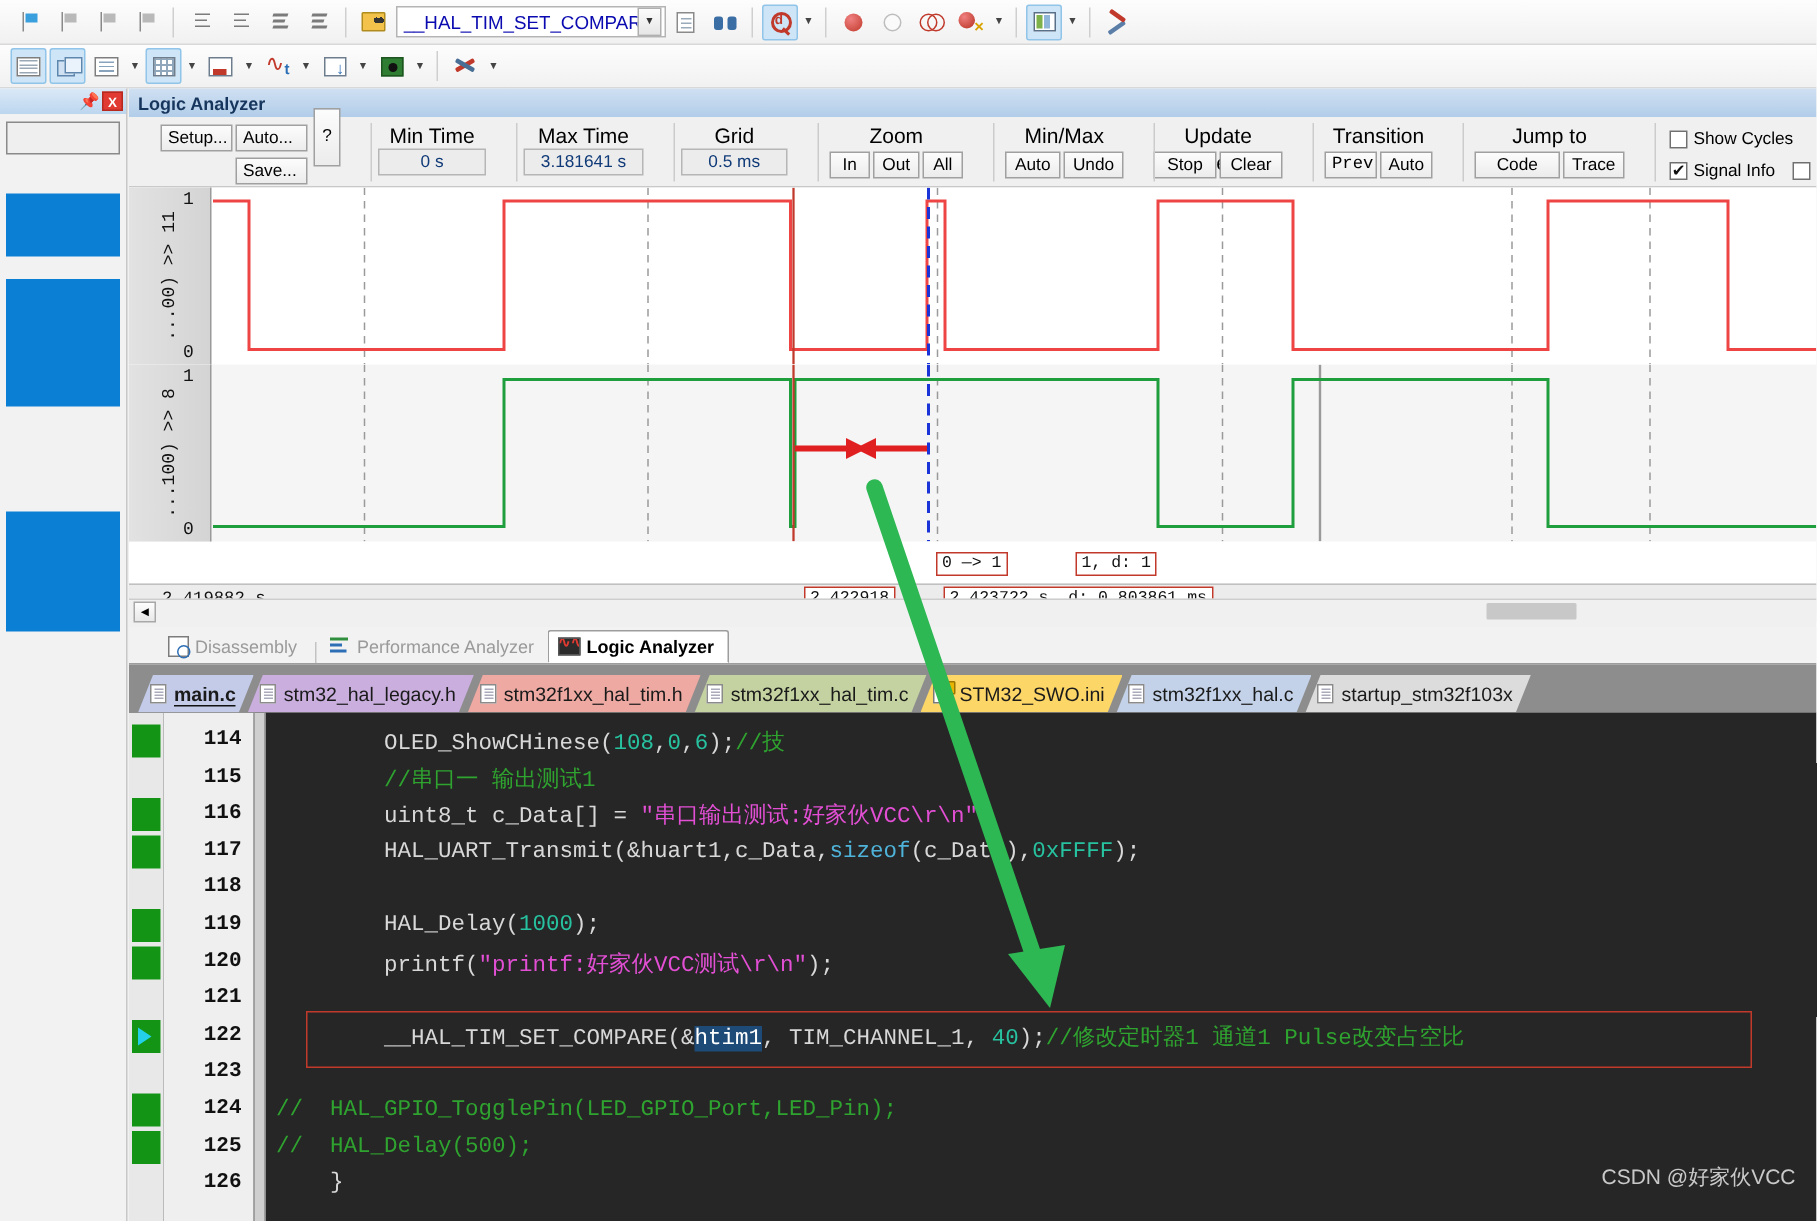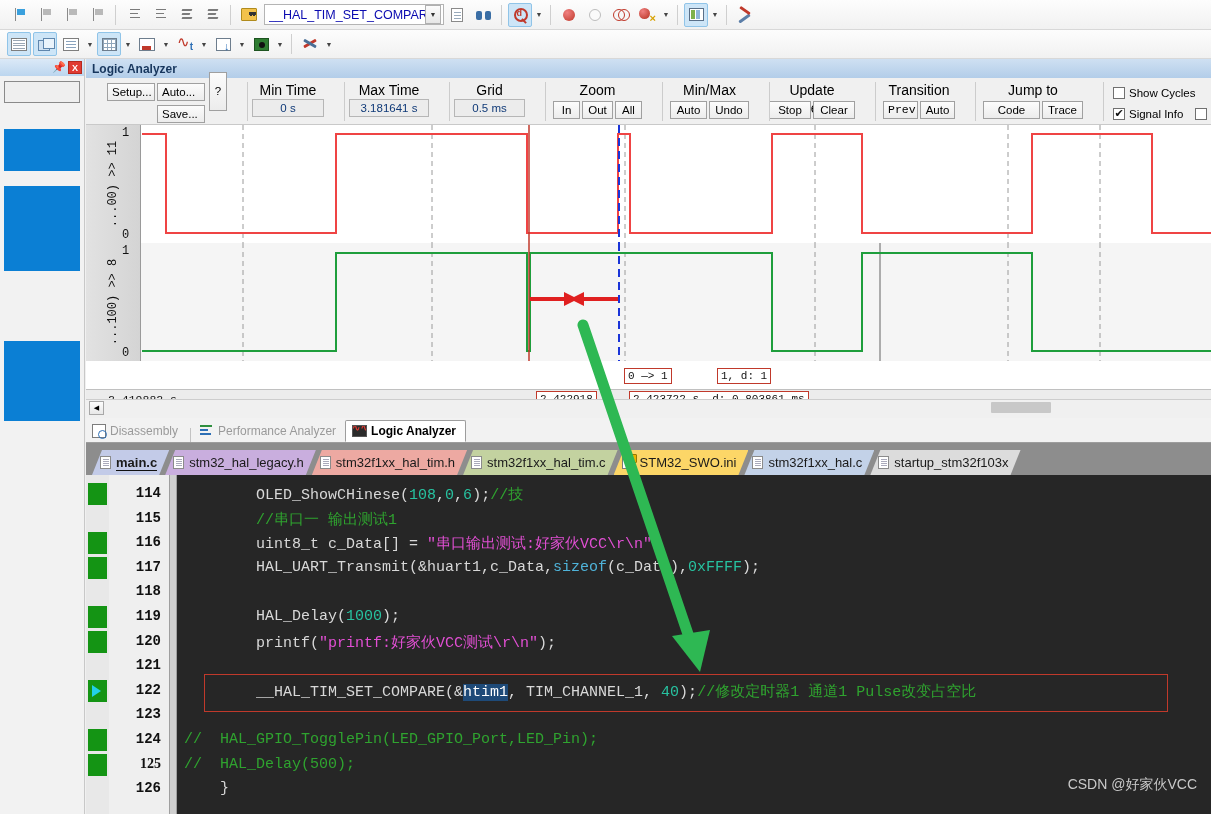--- a/index.html
+++ b/index.html
@@ -159,21 +159,21 @@
   .boxlab { position:absolute; font-family:"Liberation Mono", monospace; font-size:11px; color:#111;
             background:#fff; border:1px solid #c0392b; padding:0 3px; white-space:nowrap; line-height:14px; }
   #hscroll { position:absolute; left:0; right:0; bottom:0; height:16px; background:#f0f0f0; border-top:1px solid #cdcdcd;
              display:flex; align-items:center; }
   .sarrow { width:15px; height:14px; margin-left:3px; background:linear-gradient(#fdfdfd,#e8e8e8);
             border:1px solid #a8a8a8; display:flex; align-items:center; justify-content:center; font-size:7px; }
   .sthumb { position:absolute; right:160px; width:60px; height:11px; background:#c8c8c8; border-radius:1px; }
 
   
   #btabs { position:absolute; left:86px; top:418px; width:1125px; height:25px; background:#f2f2f2;
-           display:flex; align-items:flex-end; border-bottom:1px solid #9d9d9d; }
+           display:flex; align-items:flex-end; border-bottom:1px solid #9d9d9d;padding-left:20px; }
   .btab { display:flex; align-items:center; gap:4px; padding:2px 9px 3px 6px; font-size:12px; color:#9a9a9a;
           height:22px; }
   .btab.act { background:#fff; color:#000; font-weight:bold; border:1px solid #9d9d9d; border-bottom:1px solid #fff;
               border-radius:2px 2px 0 0; position:relative; z-index:2; }
   .bdiv { width:1px; height:14px; background:#c3c3c3; margin:0 3px; }
   .ic-dis{width:14px;height:14px;background:#fff;border:1px solid #7c7c7c;position:relative;}
   .ic-dis:after{content:"";position:absolute;right:-2px;bottom:-2px;width:7px;height:7px;border:1.5px solid #2e6fb5;border-radius:50%;}
   .ic-pa{width:14px;height:12px;position:relative;}
   .ic-pa i{position:absolute;left:0;height:2px;background:#2d6fb5;}
   .ic-pa i:nth-child(1){top:0;width:12px;background:#2f8f3f;}
@@ -604,21 +604,21 @@
         <div class="ln" style="top: 34.6px;">115</div>
         <div class="ln" style="top: 59.2px; margin-left: 21px;">116</div>
         <div class="ln" style="top: 83.8px;">117</div>
         <div class="ln" style="top: 108.4px;">118</div>
         <div class="ln" style="top: 133px;">119</div>
         <div class="ln" style="top: 157.6px;">120</div>
         <div class="ln" style="top: 182.2px;">121</div>
         <div class="ln" style="top: 206.8px;">122</div>
         <div class="ln" style="top: 231.4px;">123</div>
         <div class="ln" style="top: 256px;">124</div>
-        <div class="ln" style="top: 280.6px; font-family: Liberation Serif, serif;">125</div>
+        <div class="ln" style="top: 280.6px;">125</div>
         <div class="ln" style="top: 305.2px;">126</div>
       </div>
     <div id="gutsep"></div>
     <div id="codelines">
         <div class="cl" style="top: 10px;"><span>        OLED_ShowCHinese(</span><span class="num">108</span><span>,</span><span class="num">0</span><span>,</span><span class="num">6</span><span>);</span><span class="cmt">//技</span></div>
         <div class="cl" style="top: 34.6px;"><span class="cmt">        //串口一 输出测试1</span></div>
         <div class="cl" style="top: 59.2px;"><span>        uint8_t c_Data[] = </span><span class="str">"串口输出测试:好家伙VCC\r\n"</span><span>;</span></div>
         <div class="cl" style="top: 83.8px;"><span>        HAL_UART_Transmit(&amp;huart1,c_Data,</span><span class="kw">sizeof</span><span>(c_Data),</span><span class="num">0xFFFF</span><span>);</span></div>
         <div class="cl" style="top: 108.4px;"><span></span></div>
         <div class="cl" style="top: 133px;"><span>        HAL_Delay(</span><span class="num">1000</span><span>);</span></div>

